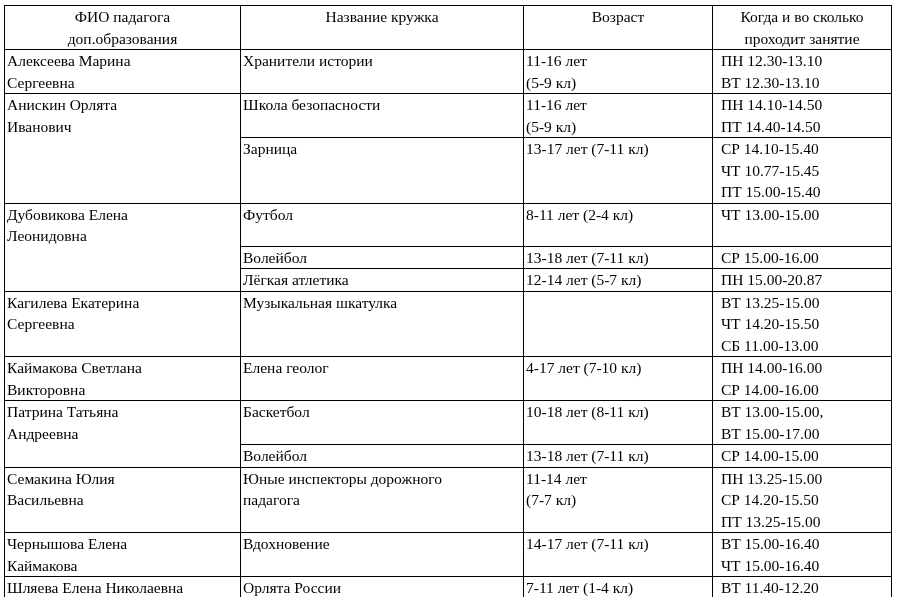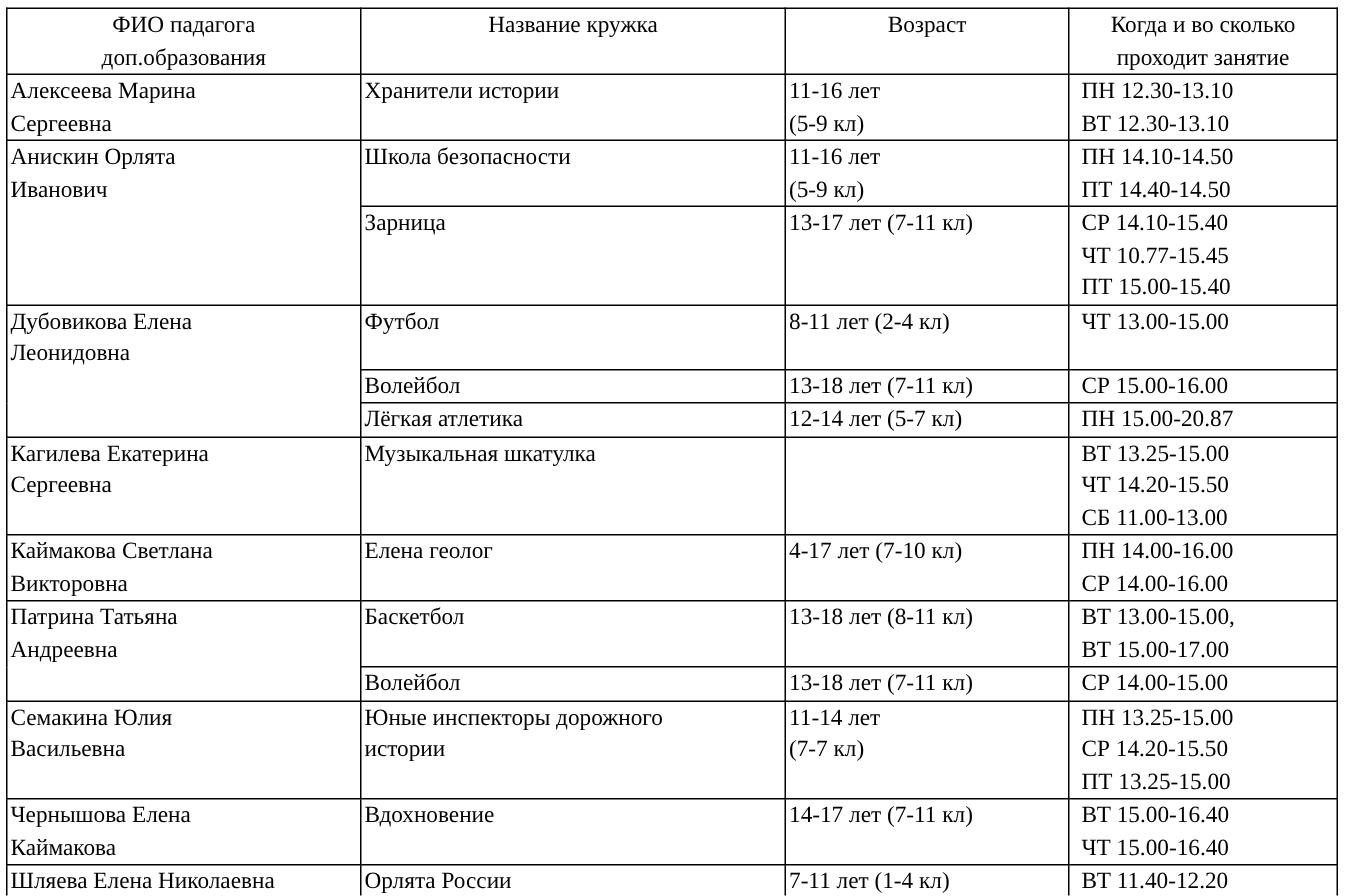--- a/index.html
+++ b/index.html
@@ -174,21 +174,21 @@
 
     <tr style="height:43px">
       <td rowspan="2">
         <span class="line">Патрина Татьяна</span>
         <span class="line">Андреевна</span>
       </td>
       <td>
           <span class="line">Баскетбол</span>
         </td>
       <td>
-          <span class="line">13-18 лет (8-11 кл)</span>
+          <span class="line">10-18 лет (8-11 кл)</span>
         </td>
       <td class="sched">
         <span class="line">ВТ  13.00-15.00,</span>
         <span class="line">ВТ  15.00-17.00</span>
       </td>
     </tr>
     <tr style="height:22px">
       <td>
           <span class="line">Волейбол</span>
         </td>
@@ -200,21 +200,21 @@
         </td>
     </tr>
 
     <tr style="height:64px">
       <td>
         <span class="line">Семакина Юлия</span>
         <span class="line">Васильевна</span>
       </td>
       <td>
         <span class="line">Юные инспекторы дорожного</span>
-        <span class="line">истории</span>
+        <span class="line">падагога</span>
       </td>
       <td>
         <span class="line">11-14 лет</span>
         <span class="line">(7-7 кл)</span>
       </td>
       <td class="sched">
         <span class="line">ПН  13.25-15.00</span>
         <span class="line">СР  14.20-15.50</span>
         <span class="line">ПТ  13.25-15.00</span>
       </td>

